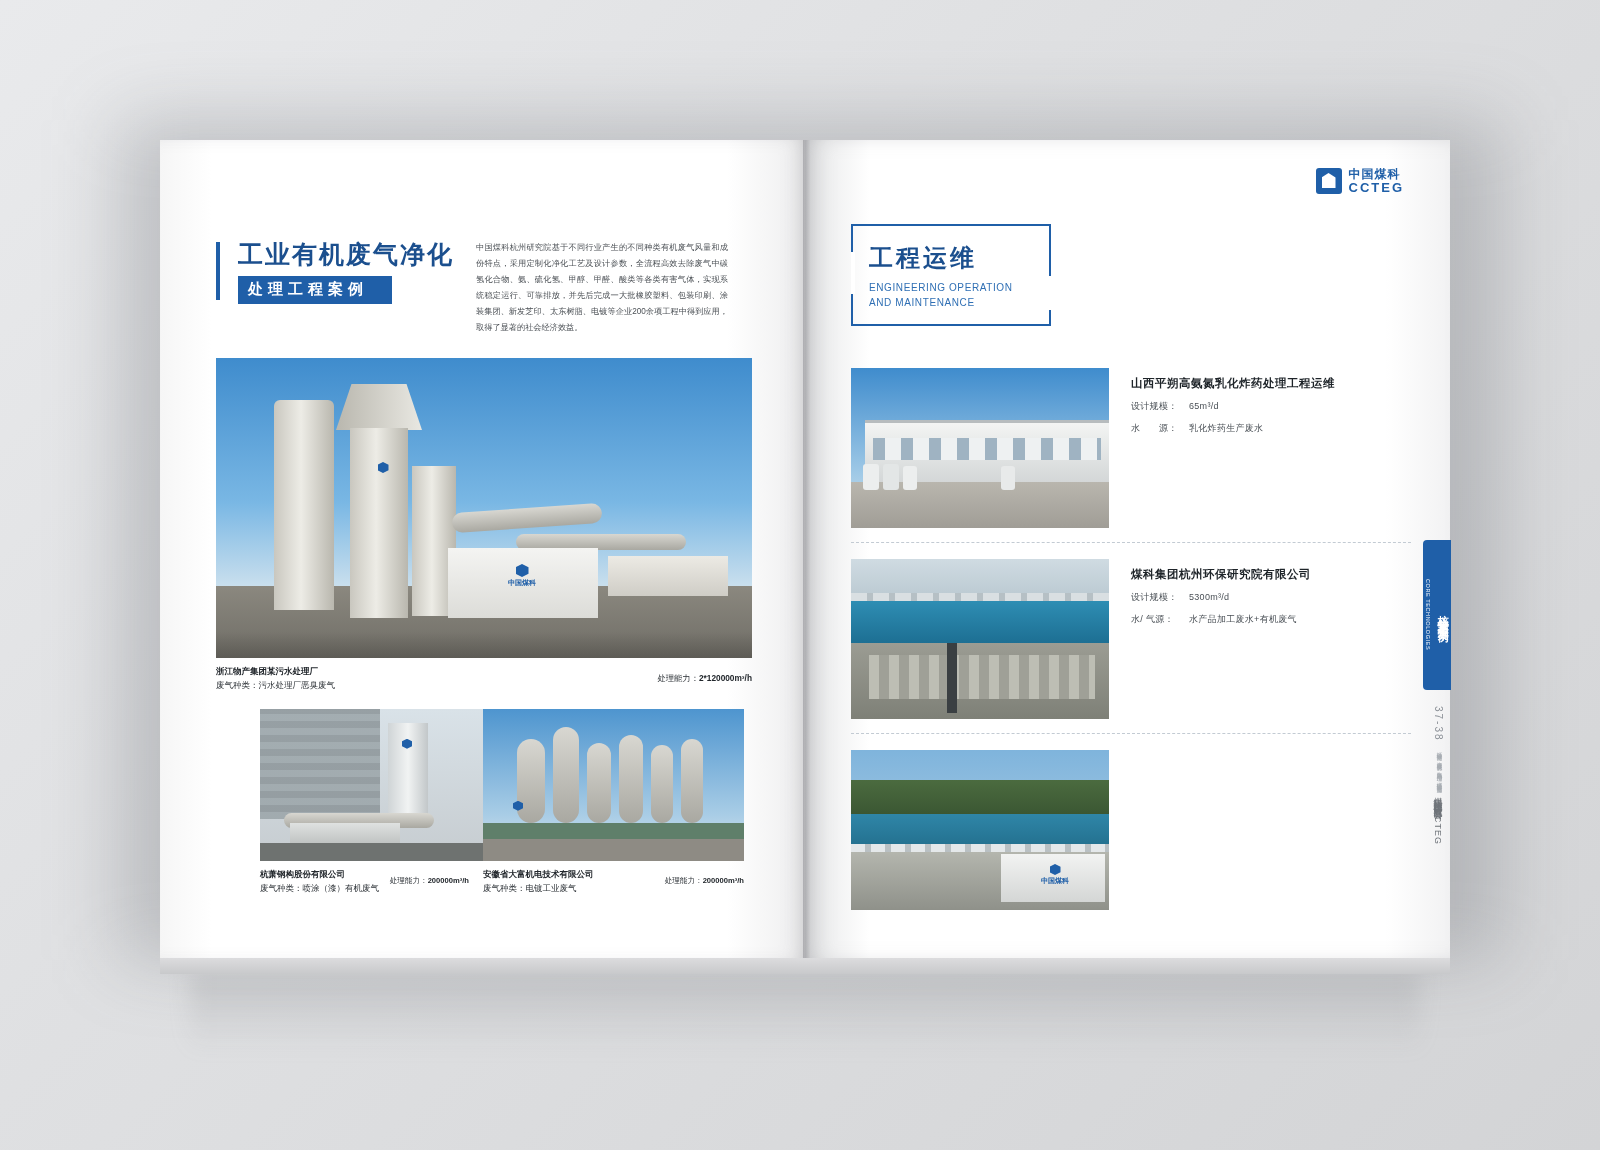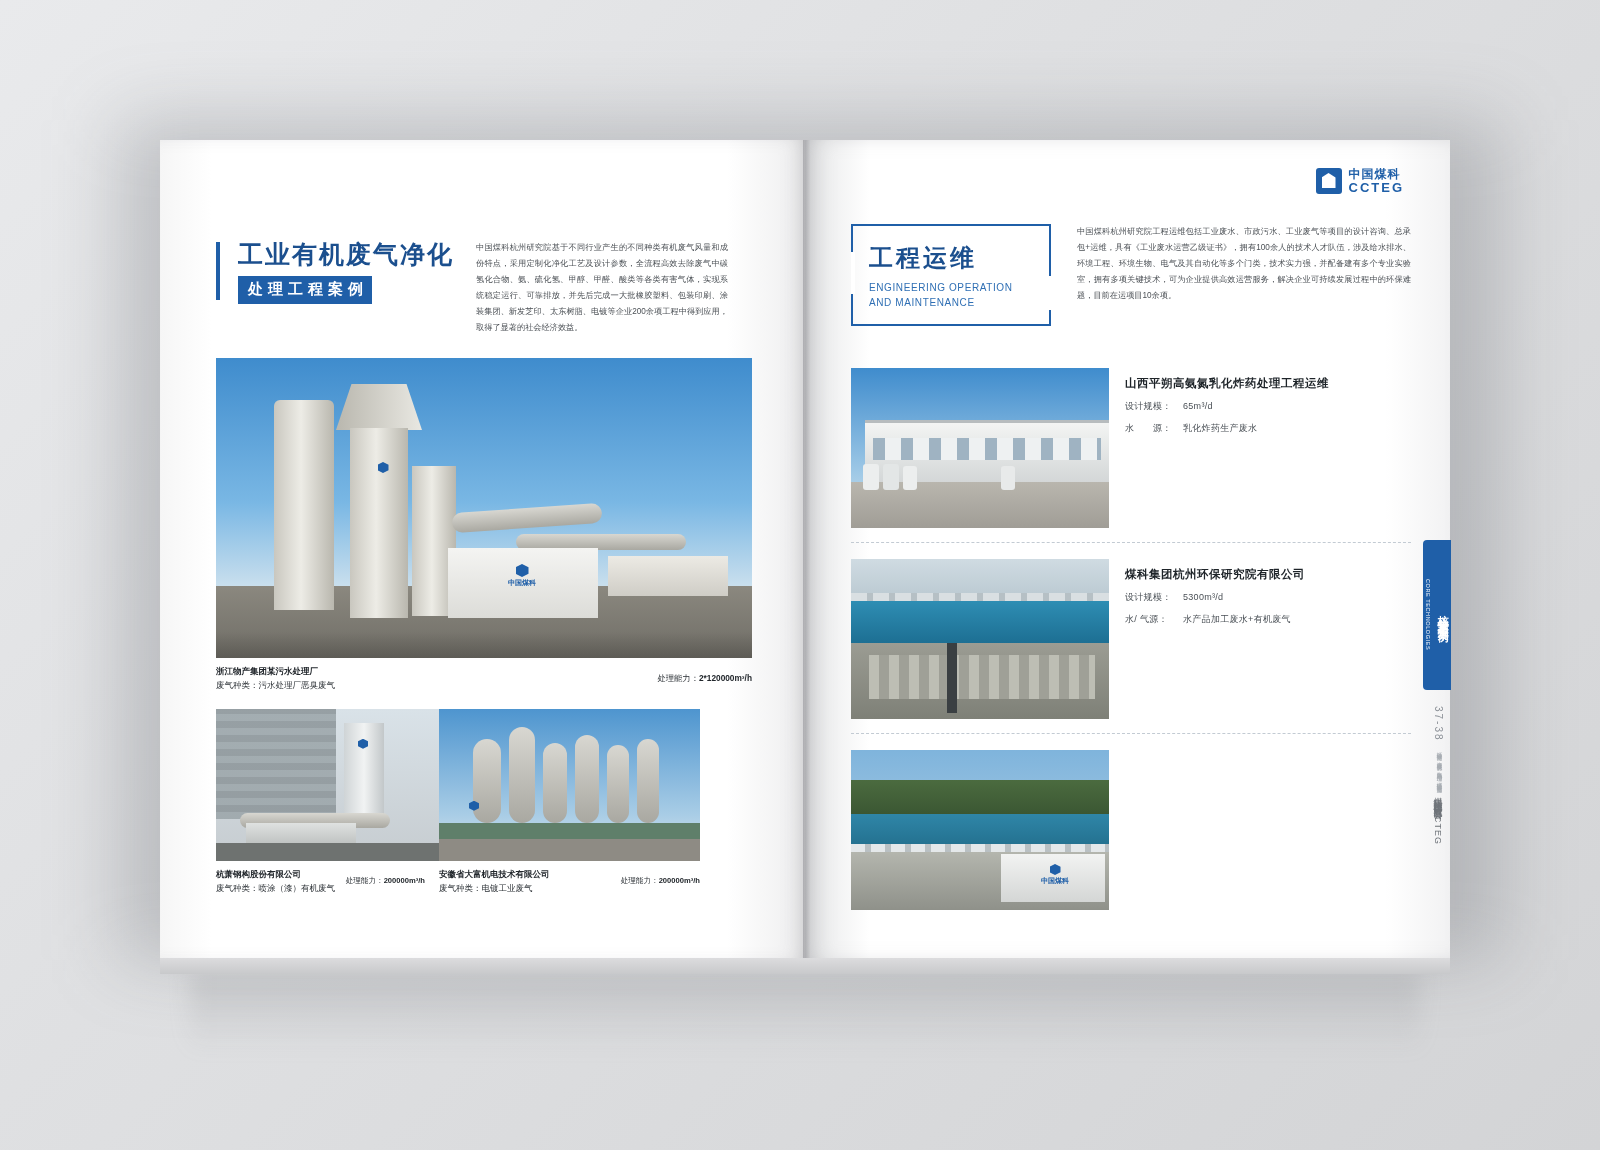--- a/index.html
+++ b/index.html
@@ -52,21 +52,21 @@
   
   .cn{font-family:"Liberation Sans","DejaVu Sans",sans-serif;}
 
   
   .l-wrap{position:absolute;left:56px;top:100px;width:536px;}
   .title-block{display:flex;align-items:flex-start;gap:18px;}
   .title-bar{width:4px;height:58px;background:#1f5fa8;margin-top:2px;}
   .t-main{font-size:25px;font-weight:bold;color:#1b4f8e;letter-spacing:2px;line-height:1.15;}
   .t-sub{
     margin-top:7px;display:inline-block;background:#1f5fa8;color:#fff;
-    font-size:15px;letter-spacing:5px;padding:4px 4px 5px 10px;font-weight:bold;
+    font-size:15px;letter-spacing:5px;padding:4px 24px 5px 10px;font-weight:bold;
   }
   .l-intro{
     width:252px;font-size:8.2px;line-height:1.95;color:#4c5156;text-align:justify;
   }
   .l-head{display:flex;}
 
   .photo{background:#c9d2da;position:relative;overflow:hidden;}
   .cap-row{display:flex;justify-content:space-between;align-items:center;margin-top:6px;}
   .cap-l{font-size:8.5px;color:#2d3237;line-height:1.7;}
   .cap-r{font-size:8.3px;color:#2d3237;white-space:nowrap;}
@@ -102,21 +102,21 @@
   .r-title-box{
     width:200px;border:2px solid #1f5fa8;padding:16px 10px 14px 16px;box-sizing:border-box;
     position:relative;
   }
   .r-title-box:before{content:"";position:absolute;left:-2px;top:26px;width:4px;height:42px;background:#fff;}
   .r-title-box:after{content:"";position:absolute;right:-2px;bottom:14px;width:4px;height:34px;background:#fff;}
   .r-t-cn{font-size:24px;font-weight:bold;color:#1b4f8e;letter-spacing:3px;}
   .r-t-en{font-size:10px;color:#2f6fb4;letter-spacing:.6px;line-height:1.5;margin-top:6px;}
   .r-intro{flex:1;font-size:8.2px;line-height:1.95;color:#4c5156;text-align:justify;}
 
-  .case{display:flex;gap:16px;align-items:flex-start;padding-top:16px;}
+  .case{display:flex;gap:22px;align-items:flex-start;padding-top:16px;}
   .case + .case{border-top:1px dashed #c3cbd3;margin-top:14px;}
   .case-photo{width:258px;height:160px;background:#c6ced6;position:relative;overflow:hidden;}
   .case-txt{flex:1;padding-top:8px;}
   .case-title{font-size:11.5px;font-weight:bold;color:#1e2429;letter-spacing:.5px;}
   .case-line{font-size:9px;color:#4a5056;margin-top:9px;letter-spacing:.3px;}
   .case-key{display:inline-block;min-width:58px;color:#4a5056;}
 
   .side-tab{
     position:absolute;right:-1px;top:400px;width:28px;height:150px;background:#1f5fa8;
     border-radius:4px 0 0 4px;color:#fff;display:flex;align-items:center;justify-content:center;gap:3px;
@@ -180,21 +180,21 @@
           <div class="cap-l cn">
             <div class="cap-strong">浙江物产集团某污水处理厂</div>
             <div>废气种类：污水处理厂恶臭废气</div>
           </div>
           <div class="cap-r cn">
             <span>处理能力：</span><span class="cap-strong">2*120000m³/h</span>
           </div>
         </div>
 
         <div style="display:flex;gap:14px;margin-top:16px;">
-          <div style="width:209px;">
+          <div style="width:209px;margin-left:44px;">
             <div class="photo" style="width:261px;height:152px;">
               <div class="sky" style="background:linear-gradient(180deg,#d9e2e8,#c6ccd0);"></div>
               <div style="position:absolute;left:0;top:0;width:120px;height:110px;background:repeating-linear-gradient(0deg,#9aa4a8 0 7px,#8b9498 7px 14px);opacity:.85;"></div>
               <div class="tower" style="left:128px;top:14px;width:40px;height:96px;background:linear-gradient(90deg,#cfd4d6,#f1f3f3,#c2c7c9);"></div>
               <div class="duct" style="left:24px;top:104px;width:150px;height:15px;"></div>
               <div class="box-w" style="left:30px;top:114px;width:110px;height:26px;background:linear-gradient(180deg,#dfe2e1,#b7bbba);"></div>
               <div style="position:absolute;left:0;bottom:0;width:100%;height:18px;background:#6e7270;"></div>
               <div class="logo-mark" style="left:132px;top:30px;width:30px;">
                   <div class="hex" style="width:10px;height:10px;"></div>
                 </div>
@@ -253,21 +253,20 @@
       <div class="r-wrap">
 
         <div class="r-head">
           <div class="r-title-box">
             <div class="r-t-cn cn">工程运维</div>
             <div class="r-t-en">
               <div>ENGINEERING OPERATION</div>
               <div>AND MAINTENANCE</div>
             </div>
           </div>
-          <div class="r-intro cn">中国煤科杭州研究院工程运维包括工业废水、市政污水、工业废气等项目的设计咨询、总承包+运维，具有《工业废水运营乙级证书》，拥有100余人的技术人才队伍，涉及给水排水、环境工程、环境生物、电气及其自动化等多个门类，技术实力强，并配备建有多个专业实验室，拥有多项关键技术，可为企业提供高效运营服务，解决企业可持续发展过程中的环保难题，目前在运项目10余项。</div>
         </div>
 
         <div class="case" style="margin-top:26px;border-top:none;">
           <div class="case-photo">
             <div class="sky" style="background:linear-gradient(180deg,#3f8ccd,#9ec8e6 65%,#d7e4ec);"></div>
             <div style="position:absolute;left:14px;top:52px;width:244px;height:62px;background:linear-gradient(180deg,#f3f4f3,#d2d5d6);border-top:3px solid #b7bcbe;"></div>
             <div style="position:absolute;left:22px;top:70px;width:228px;height:22px;background:repeating-linear-gradient(90deg,#9fb3c2 0 12px,#eef1f2 12px 28px);"></div>
             <div style="position:absolute;left:0;bottom:0;width:100%;height:46px;background:linear-gradient(180deg,#b9b6ae,#a09d96);"></div>
             <div style="position:absolute;left:12px;top:96px;width:16px;height:26px;background:#eceeee;border-radius:3px;"></div>
             <div style="position:absolute;left:32px;top:96px;width:16px;height:26px;background:#e3e6e6;border-radius:3px;"></div>

